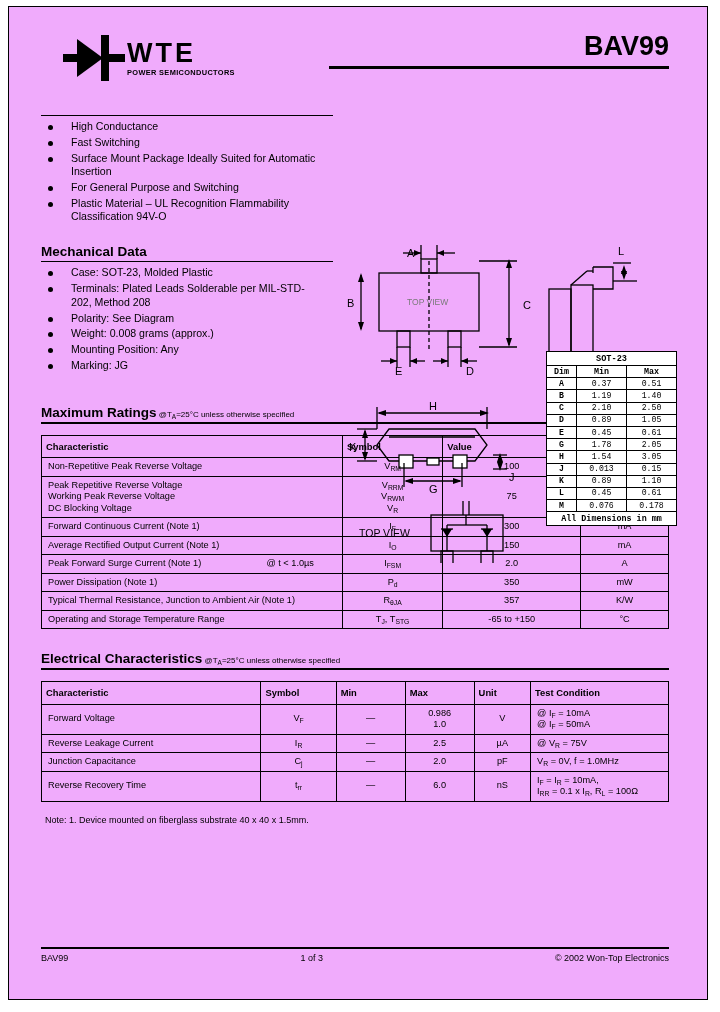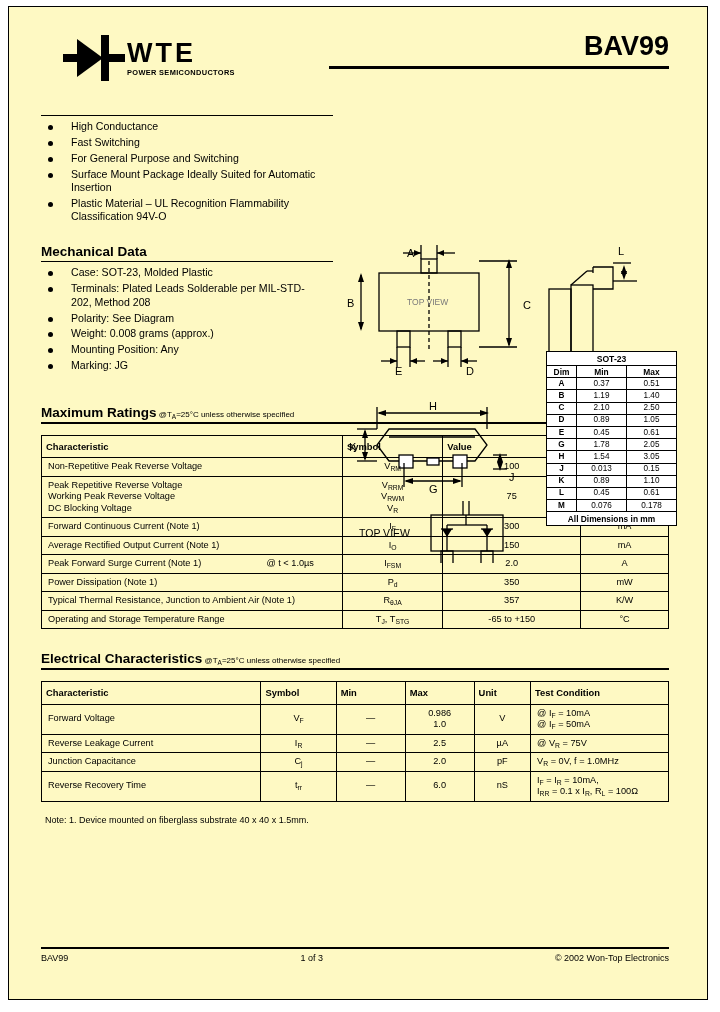--- a/index.html
+++ b/index.html
@@ -14,21 +14,21 @@
     width: 720px;
     height: 1012px;
     background: #ffffff;
     overflow: hidden;
   }
   .sheet {
     position: absolute;
     left: 8px; top: 6px;
     width: 700px; height: 994px;
     border: 1px solid #000;
-    background: #fef9c3;
+    background: #f0abfc;
   }
   .inner {
     position: absolute;
     left: 32px; top: 22px;
     width: 628px;
   }
 
   
   .header { position: relative; height: 86px; }
   .logo-wrap { position: absolute; left: 22px; top: 6px; width: 180px; }
@@ -89,20 +89,21 @@
     position: absolute; left: 300px; top: 118px;
     width: 360px; height: 330px;
   }
 
   
   .dimtable {
     position: absolute; left: 205px; top: 118px;
     border-collapse: collapse;
     font-size: 8.2px;
     background: #fff;
+    font-family: Liberation Mono, monospace;
   }
   .dimtable td, .dimtable th {
     border: 1px solid #000;
     text-align: center;
     padding: 0.6px 3px;
     line-height: 10px;
     font-weight: normal;
   }
   .dimtable .hdr { font-weight: bold; font-size: 8.4px; }
   .dimtable .dimcol { font-weight: bold; width: 30px; }
@@ -174,22 +175,22 @@
     </div>
 
     <div style="position:relative;">
       <div class="feat-col">
 
         <div>
           <div class="hr-thin"></div>
           <ul class="bullets">
             <li>High Conductance</li>
             <li>Fast Switching</li>
+            <li>Surface Mount Package Ideally Suited for Automatic Insertion</li>
             <li>For General Purpose and Switching</li>
-            <li>Surface Mount Package Ideally Suited for Automatic Insertion</li>
             <li>Plastic Material – UL Recognition Flammability Classification 94V-O</li>
           </ul>
         </div>
 
         <div style="height:18px;"></div>
 
         <div>
           <div class="sec-title">Mechanical Data</div>
           <div class="hr-thin"></div>
           <ul class="bullets">

